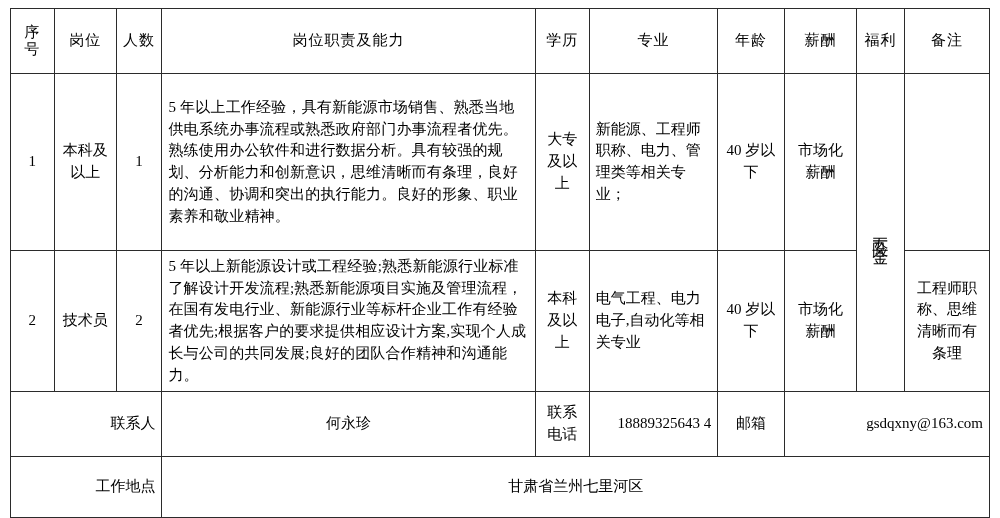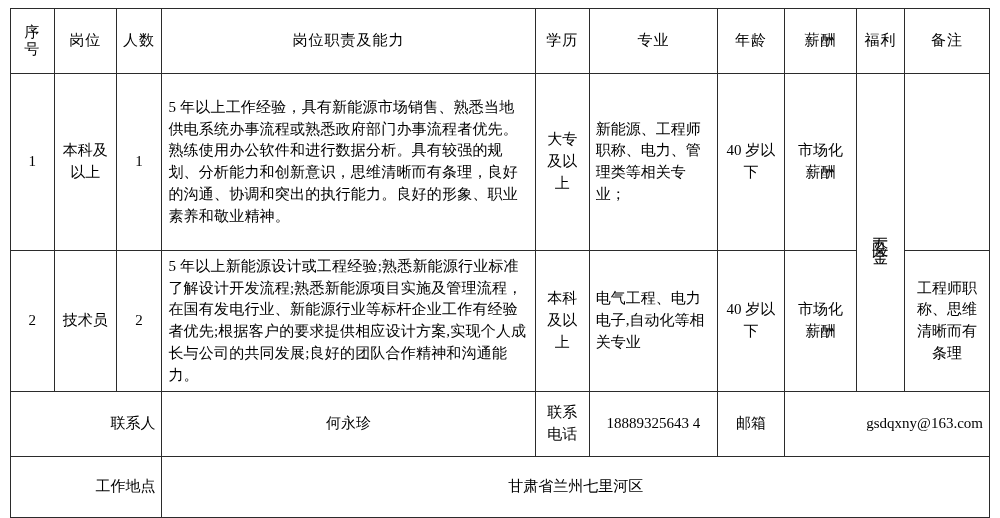--- a/index.html
+++ b/index.html
@@ -117,21 +117,21 @@
     padding-left: 16px;
   }
   .phone-label {
     text-align: center;
     font-size: 15px;
     font-weight: bold;
     line-height: 1.35;
     margin-left: 22px;
   }
   .phone-num {
-    text-align: center;
+    text-align: right;
     font-size: 15px;
     line-height: 1.35;
     word-break: break-all;
   }
   .mail-label {
     text-align: center;
     font-size: 15px;
   }
   .mail-value {
     text-align: right;

